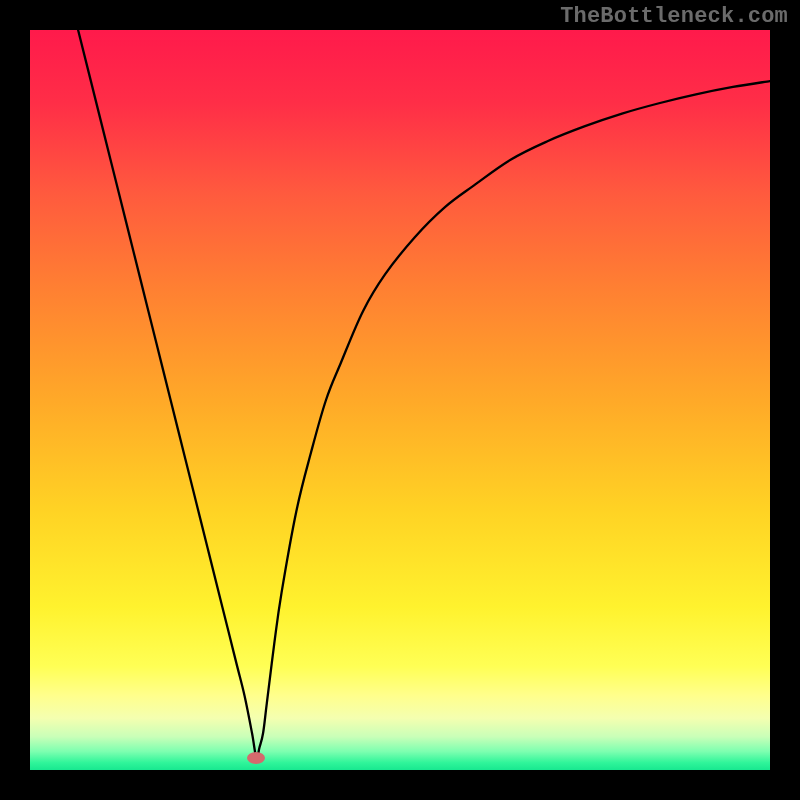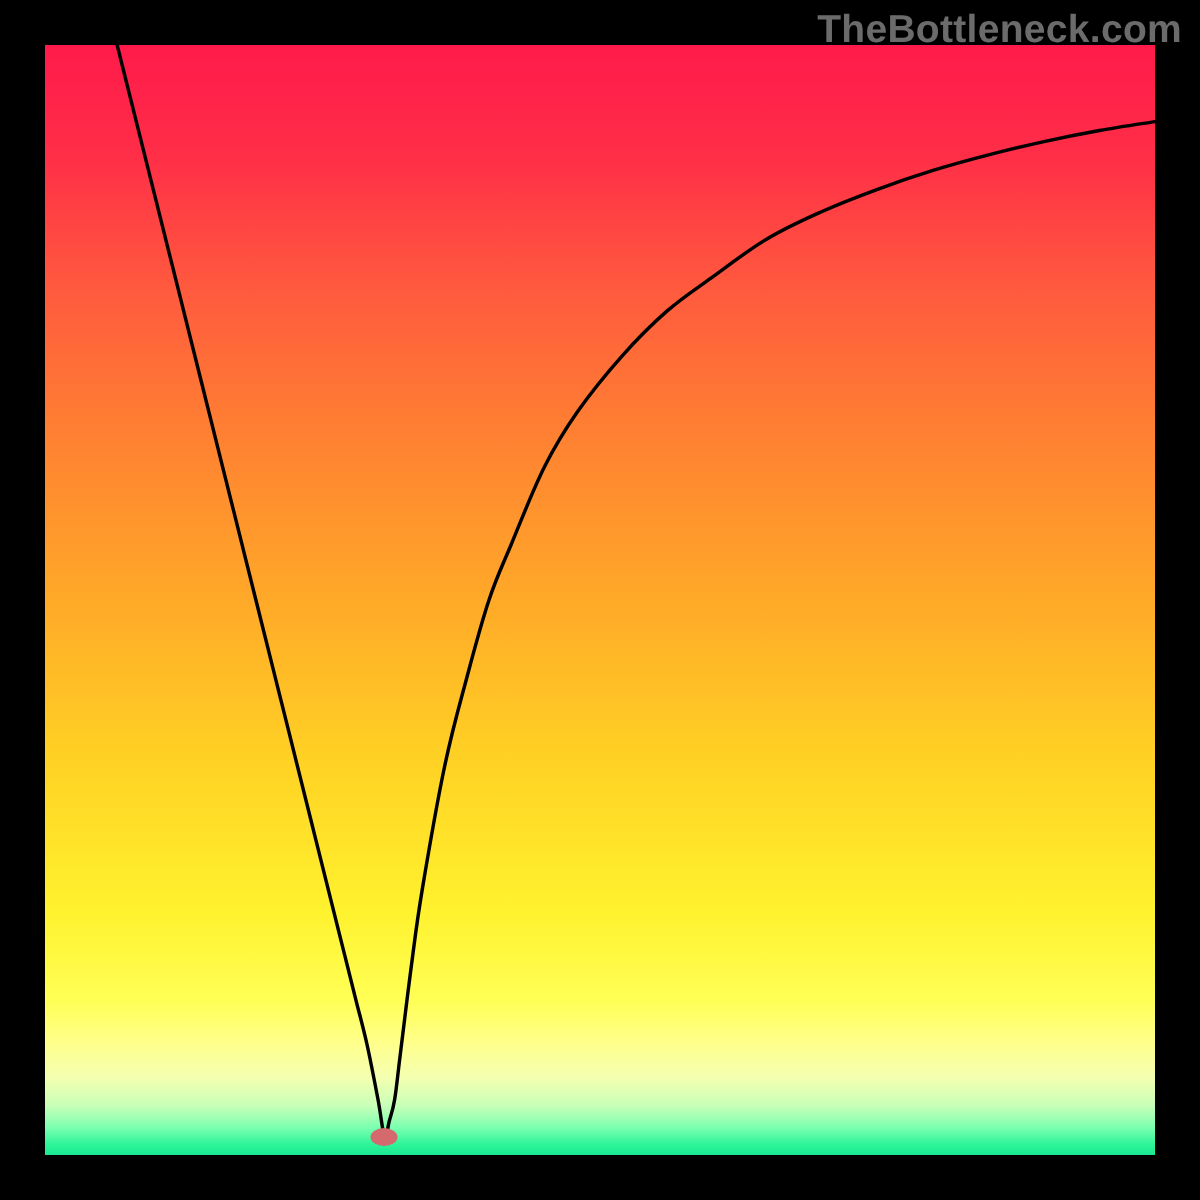--- a/index.html
+++ b/index.html
@@ -23,22 +23,22 @@
     left: 30px;
     top: 30px;
     width: 740px;
     height: 740px;
     overflow: hidden;
   }
   .watermark {
     position: absolute;
     top: 4px;
     right: 12px;
-    font-family: Liberation Sans, sans-serif;
-    font-size: 26px;
+    font-family: Liberation Mono, monospace;
+    font-size: 22px;
     font-weight: 600;
     color: #6b6b6b;
     letter-spacing: 0.2px;
     pointer-events: none;
   }
   svg { display: block; }
   .marker {
     position: absolute;
     width: 18px;
     height: 12px;

